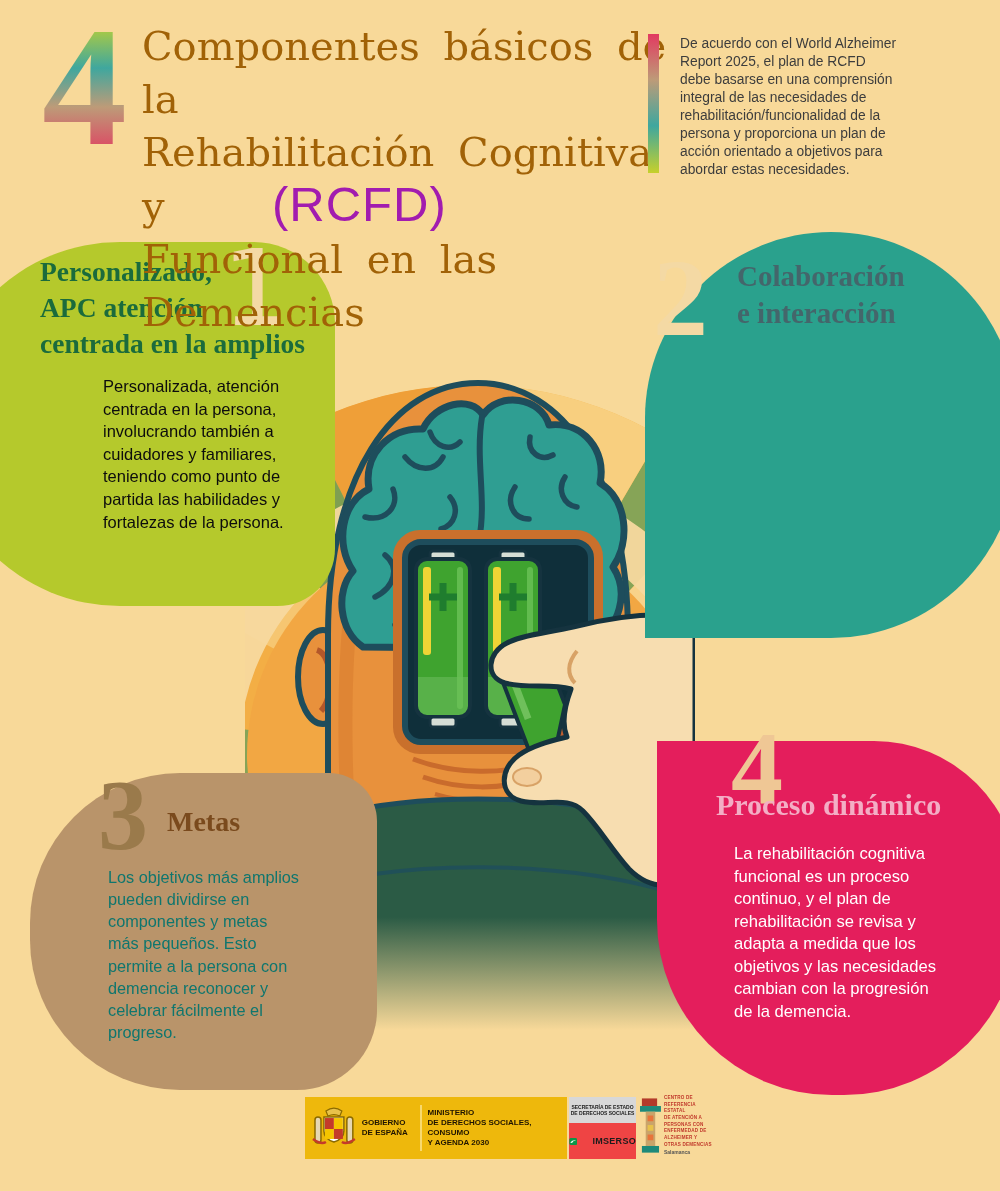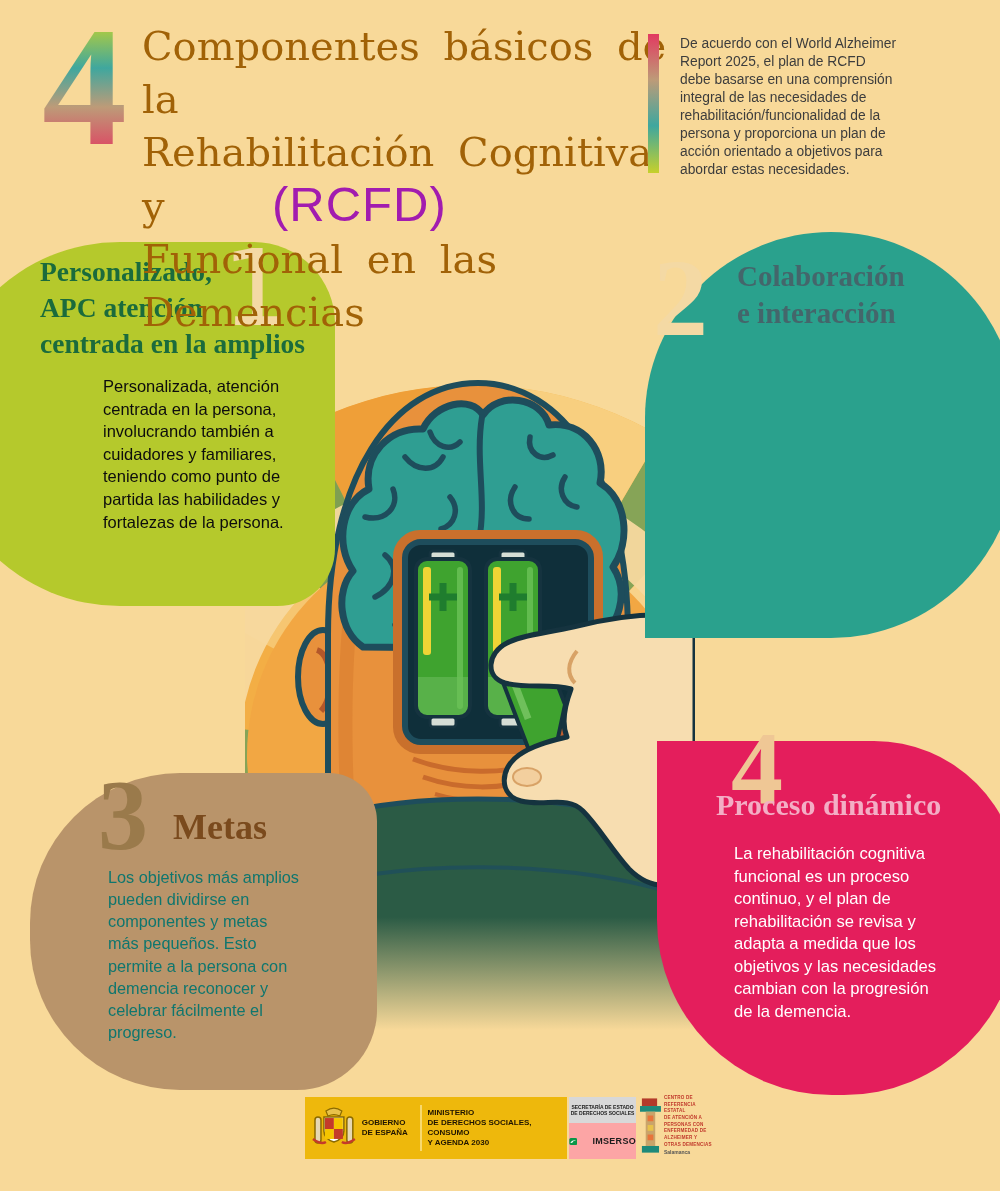--- a/index.html
+++ b/index.html
@@ -30,42 +30,42 @@
 
   .blob-num{position:absolute;z-index:3;font-family:"Liberation Serif",serif;font-weight:bold;line-height:1;}
   #num1{left:222px;top:236px;font-family:"DejaVu Sans",sans-serif;font-weight:400;font-size:106px;color:#f4d9a4;}
   #num2{left:653px;top:243px;font-size:110px;color:#f4d9a4;}
   #num3{left:98px;top:765px;font-size:100px;color:#9a7a4b;}
   #num4{left:731px;top:716px;font-size:104px;color:#efc795;}
 
   .blob-title{position:absolute;z-index:3;font-family:"Liberation Serif",serif;font-weight:bold;}
   #head1{left:40px;top:254px;font-size:27.5px;line-height:1.3;color:#1b6b3c;}
   #head2{left:737px;top:258px;font-size:29px;line-height:1.28;color:#44666b;}
-  #head3{left:167px;top:806px;font-size:36px;color:#7a4a1d;margin-left:6px;}
+  #head3{left:167px;top:806px;font-size:28px;color:#7a4a1d;}
   #head4{left:716px;top:788px;font-size:30px;color:#f3aec5;}
 
   .blob-body{position:absolute;z-index:3;}
   #body1{left:68px;top:375px;font-size:16.5px;line-height:1.37;color:#0d0d0d;margin-left:35px;}
   #body2{left:654px;top:362px;font-size:16.3px;line-height:1.32;color:#0c1f1f;}
   #body3{left:108px;top:866px;font-size:16.3px;line-height:1.36;color:#0f766e;}
   #body4{left:734px;top:843px;font-size:16.6px;line-height:1.36;color:#ffffff;}
 
   #illu{left:245px;top:325px;z-index:1;}
 
   #handle{left:350px;top:1041px;width:300px;text-align:center;font-size:20px;font-weight:bold;
           color:#16809e;letter-spacing:0.5px;z-index:5;}
 
   
   #gov-box{left:305px;top:1097px;width:262px;height:62px;display:flex;align-items:center;z-index:5;}
   #gov-box .txt{font-size:8px;font-weight:bold;color:#1f1400;line-height:1.25;}
   #gov-div{width:2px;height:46px;background:#f8d96e;margin:0 6px;}
   #imserso-box{left:569px;top:1097px;width:67px;height:62px;z-index:5;}
   #imserso-top{height:26px;background:#d8d8d8;color:#222;font-size:5px;font-weight:bold;
                display:flex;align-items:center;justify-content:center;text-align:center;line-height:1.3;}
-  #imserso-bottom{height:36px;background:#fca5a5;display:flex;align-items:center;justify-content:center;gap:15px;}
+  #imserso-bottom{height:36px;background:#ef4444;display:flex;align-items:center;justify-content:center;gap:15px;}
   #imserso-label{font-size:9px;font-weight:800;color:#1c1c1c;letter-spacing:0.3px;}
   #cre-box{left:640px;top:1095px;width:76px;height:68px;display:flex;gap:3px;z-index:5;}
   #cre-text{font-size:4.6px;font-weight:bold;color:#c0392b;line-height:1.45;letter-spacing:0.2px;}
   #cre-city{font-size:5px;color:#555;font-weight:bold;margin-top:1px;}
 </style>
 </head>
 <body>
 
 <div id="canvas">
 

